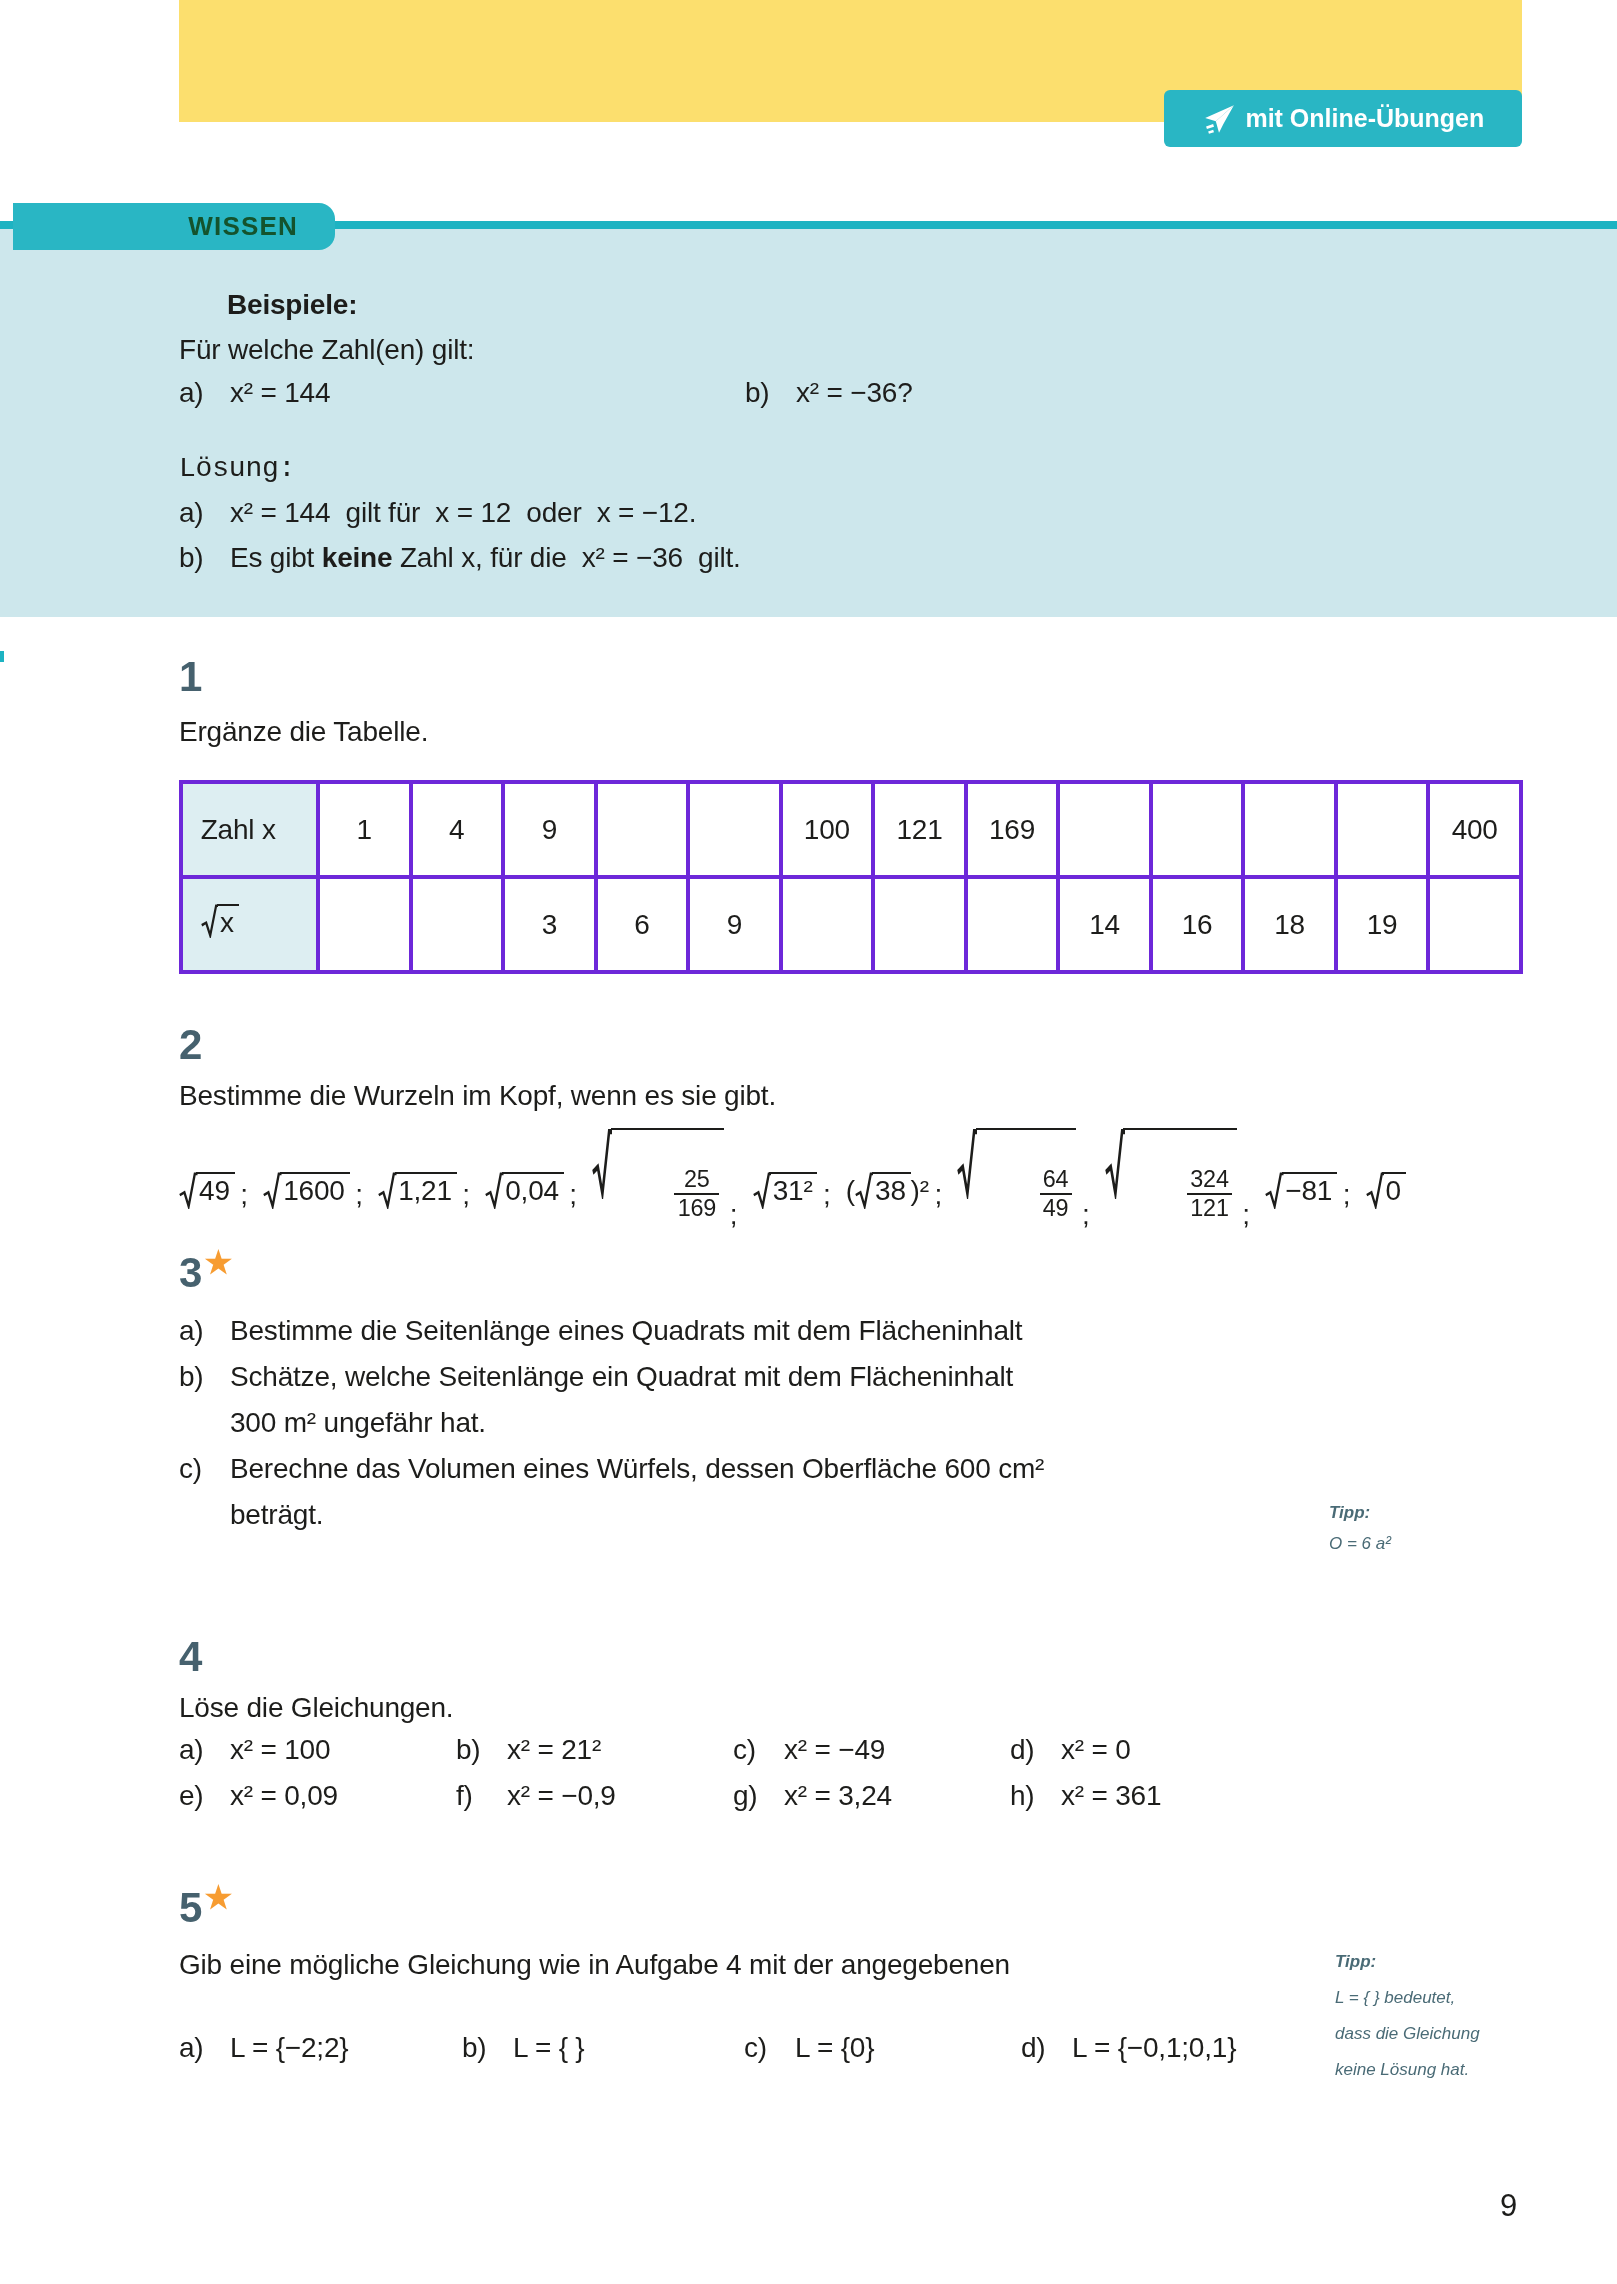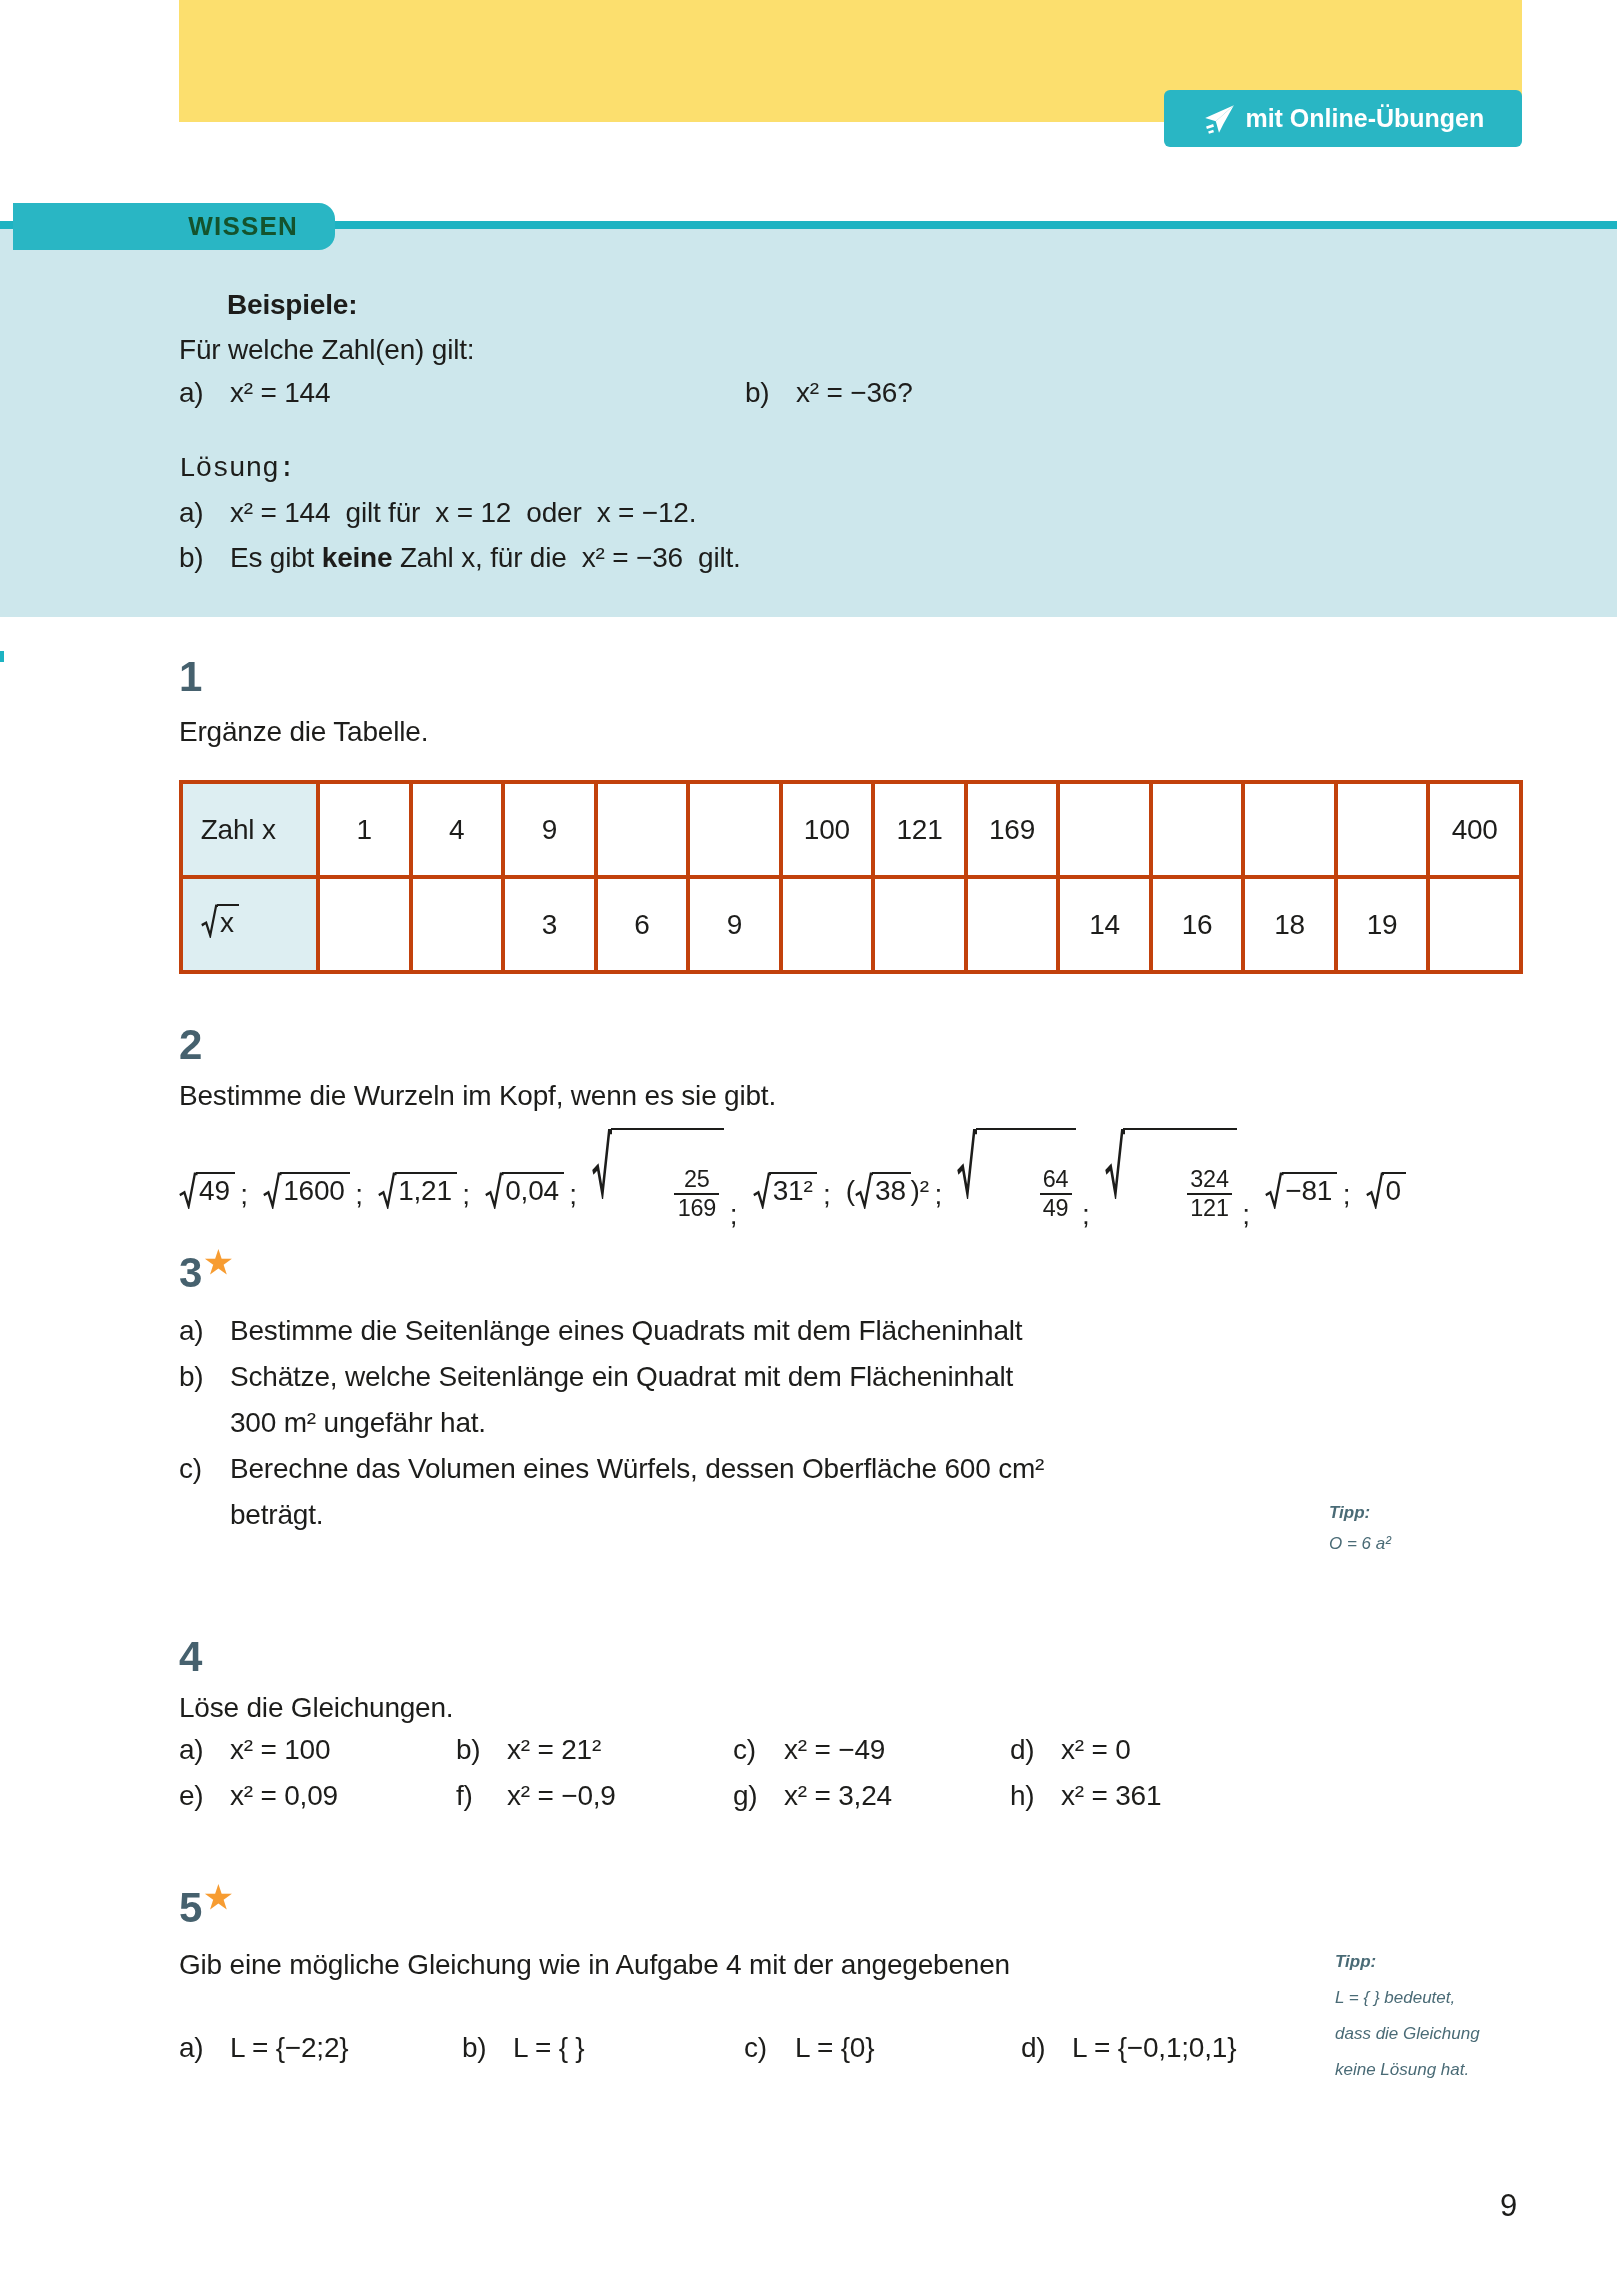--- a/index.html
+++ b/index.html
@@ -26,21 +26,21 @@
   .pre{white-space:pre-wrap;}
   .lrow{display:flex;}
   .lbl{width:51px;flex:none;}
 
   
   .num{font-size:42px;font-weight:bold;color:#46616e;line-height:45px;}
   .star{color:#f79c31;font-size:31px;position:relative;top:-14.5px;margin-left:2.4px;}
 
   
   .t1{border-collapse:collapse;table-layout:fixed;width:1344px;}
-  .t1 td{border:4px solid #c2410c;height:91px;font-size:28px;text-align:center;vertical-align:middle;padding:0;}
+  .t1 td{border:4px solid #6d28d9;height:91px;font-size:28px;text-align:center;vertical-align:middle;padding:0;}
   .t1 td.hd{background:#ddeef2;text-align:left;padding-left:17.7px;}
 
   
   .rt{display:inline-flex;align-items:flex-start;}
   .rt svg{display:block;flex:none;}
   .rt-body{border-top:2.8px solid #1d1d1b;padding:2.4px 4.8px 0 3.2px;font-size:28px;line-height:1.08;
            margin-left:-1.6px;white-space:pre-wrap;}
   .fr{display:inline-flex;flex-direction:column;align-items:center;font-size:23.4px;line-height:1.16;}
   .fr-num,.fr-den{padding:0 3.2px;}
   .fr-den{border-top:2.4px solid #1d1d1b;}

